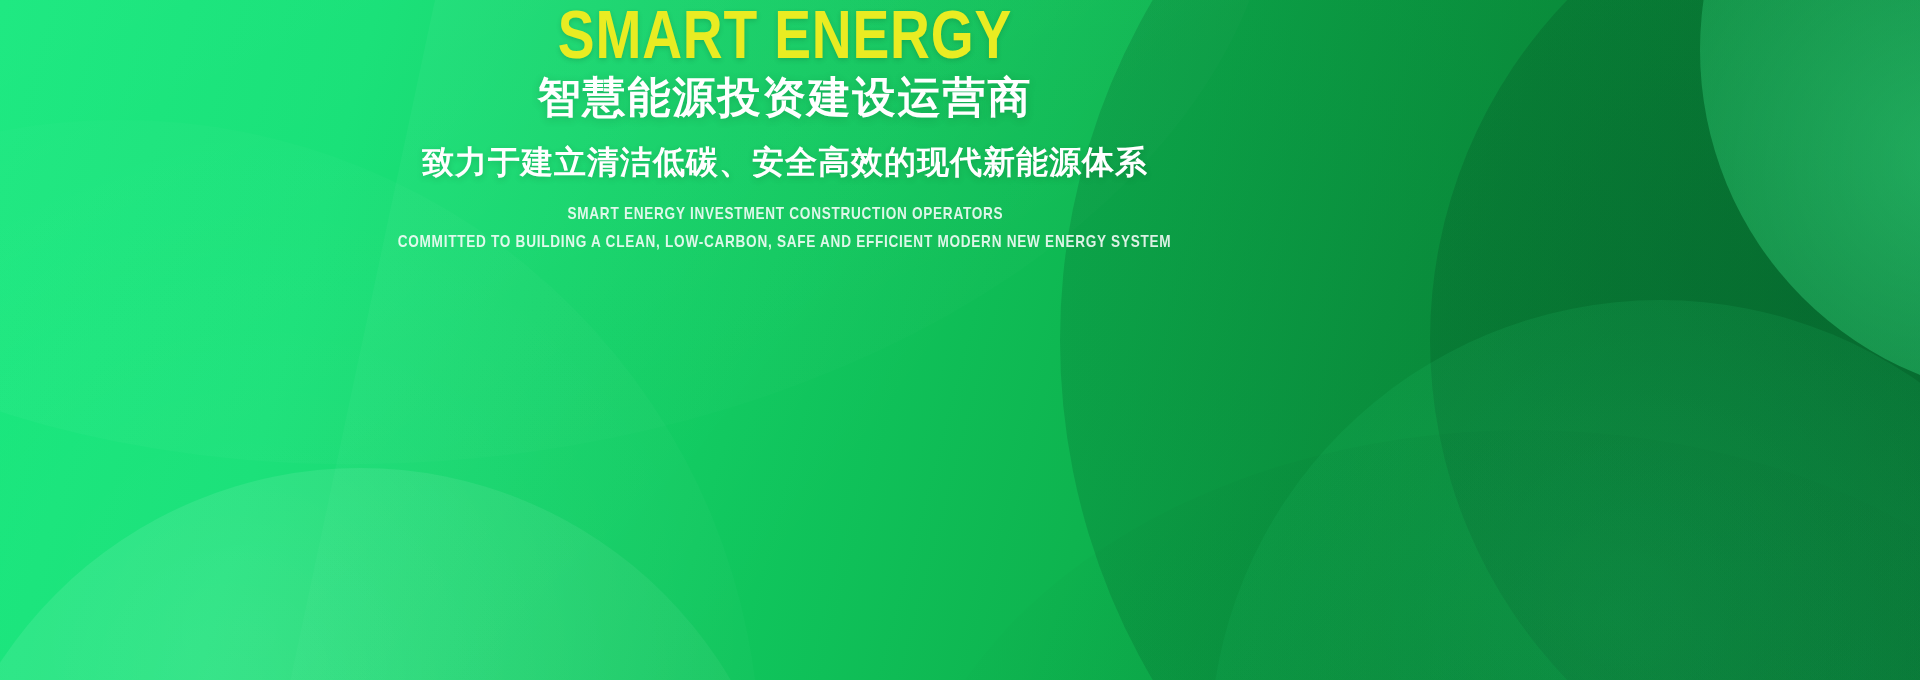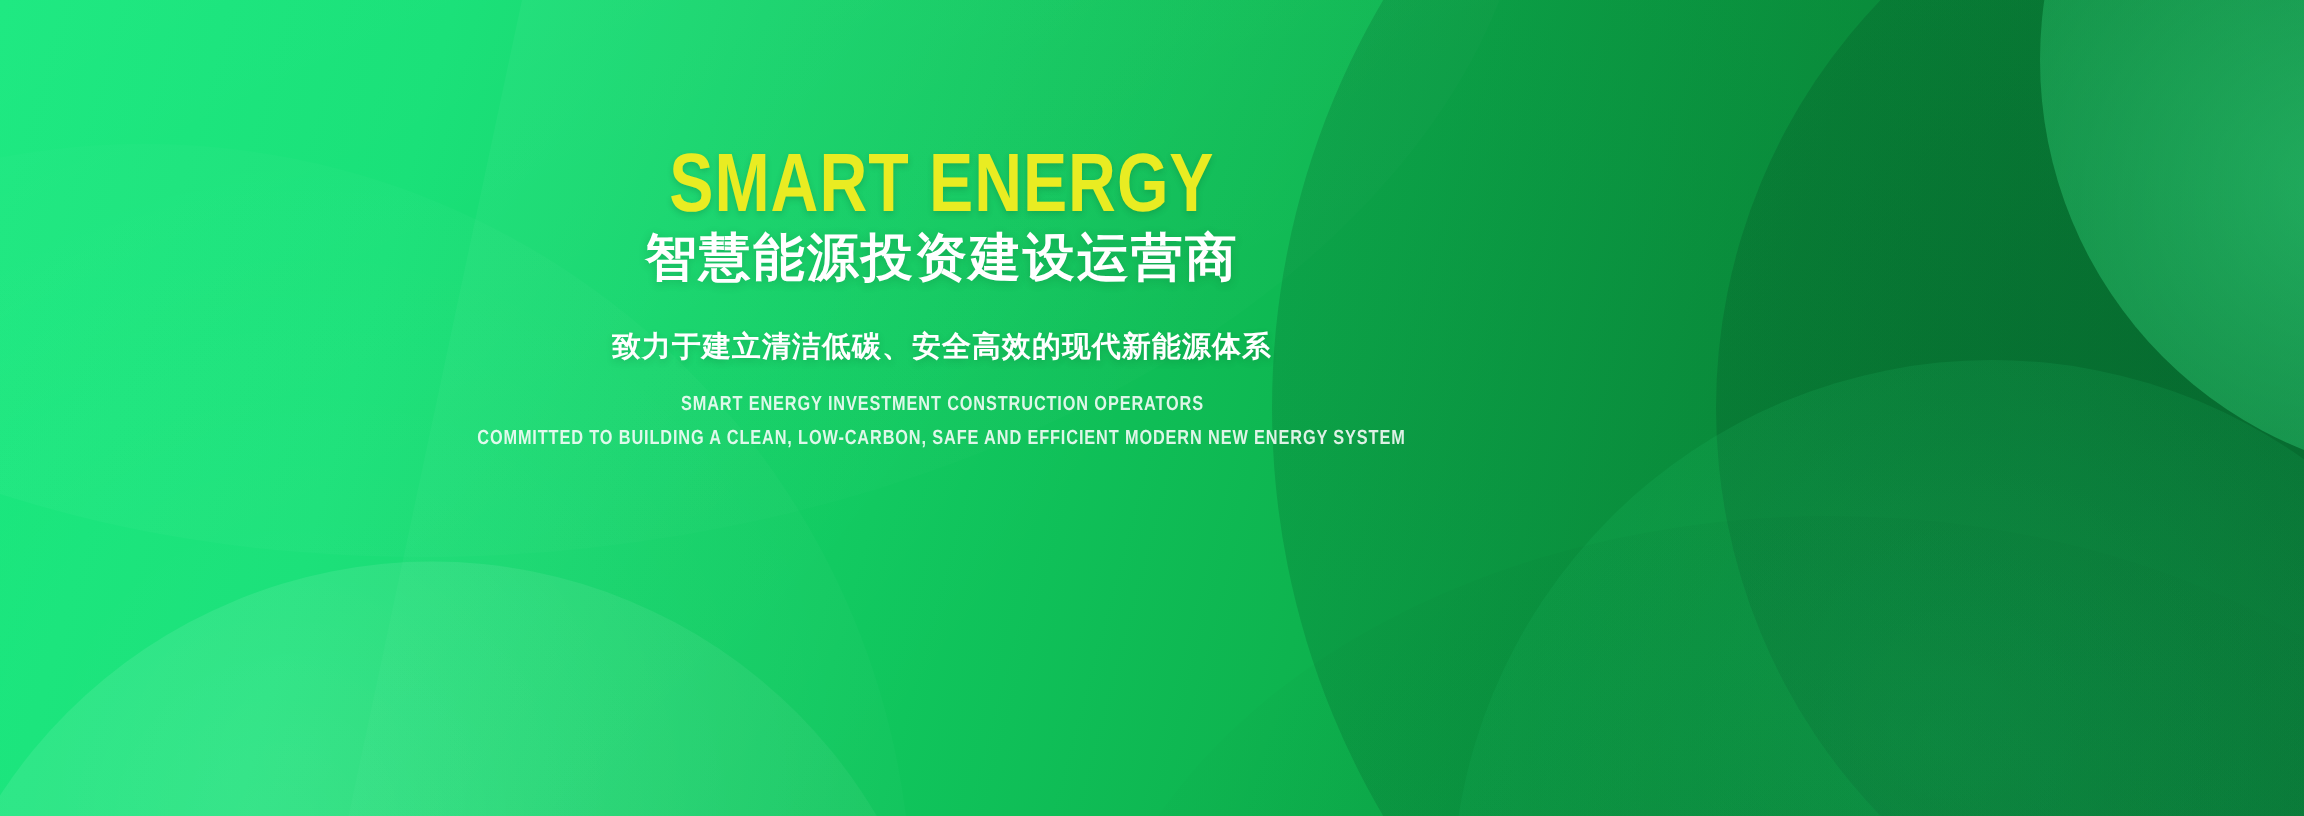--- a/index.html
+++ b/index.html
@@ -119,21 +119,20 @@
   .content {
     position: absolute;
     left: 0;
     top: 0;
     width: 1570px;
     height: 680px;
     display: flex;
     flex-direction: column;
     align-items: center;
     justify-content: flex-start;
-    padding-top: 118px;
     box-sizing: border-box;
     z-index: 5;
   }
 
   .headline-en {
     color: #e9ec22;
     font-size: 69px;
     line-height: 1.0;
     font-weight: 900;
     letter-spacing: 1px;
@@ -150,26 +149,26 @@
     line-height: 1.06;
     font-weight: 900;
     letter-spacing: 2px;
     white-space: nowrap;
     margin: 6px 0 0 0;
     text-shadow: 0 2px 8px rgba(0,60,25,0.20);
   }
 
   .subhead-cn {
     color: #ffffff;
-    font-size: 24px;
+    font-size: 32px;
     line-height: 1.2;
     font-weight: 700;
     letter-spacing: 1px;
     white-space: nowrap;
-    margin: 37px 0 0 0;
+    margin: 22px 0 0 0;
     text-shadow: 0 2px 6px rgba(0,60,25,0.18);
   }
 
   .subhead-en {
     color: rgba(255,255,255,0.86);
     font-size: 17px;
     line-height: 1.0;
     font-weight: 700;
     letter-spacing: 0.9px;
     white-space: nowrap;

